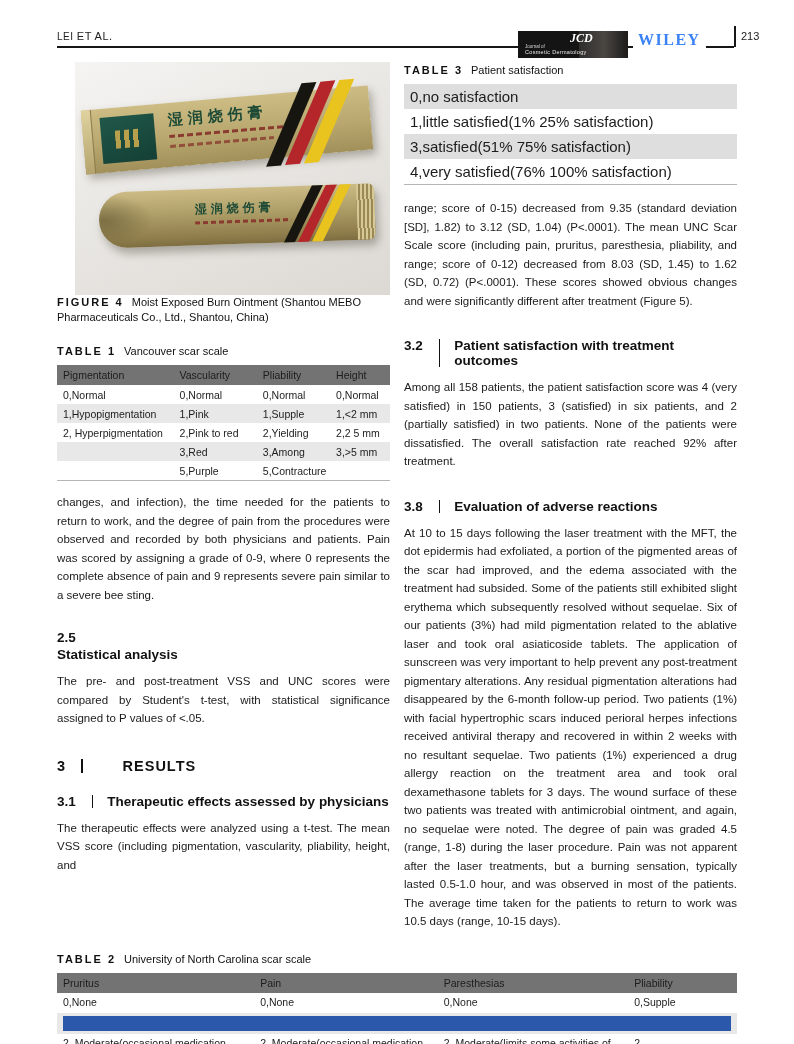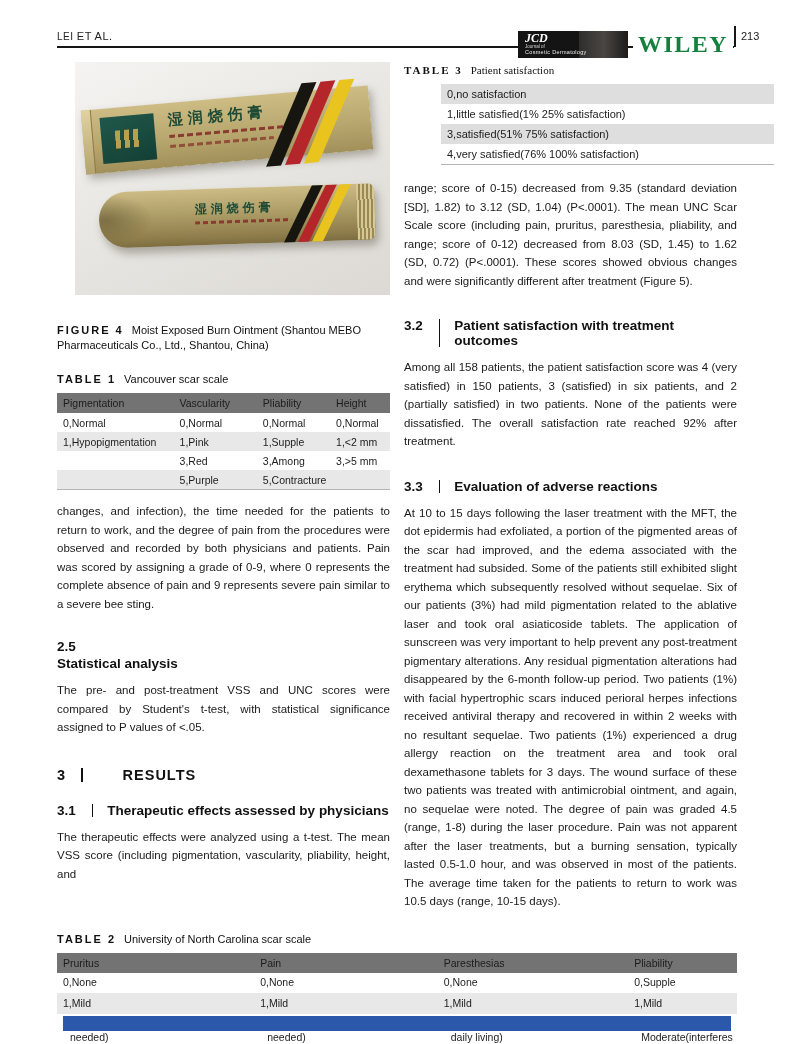--- a/index.html
+++ b/index.html
@@ -6,24 +6,24 @@
   html,body { background:#ffffff; }
   body { font-family:"Liberation Sans", sans-serif; color:#1c1c1c; }
   .page { position:relative; width:794px; height:1044px; background:#fff; overflow:hidden; margin:0 auto; }
 
   
   .hdr { position:relative; height:58px; margin:0 29px 0 57px; }
   .running-head { position:absolute; left:0; top:30px; font-size:10px; letter-spacing:.5px; color:#222; }
   .running-head .etal { font-size:11px; letter-spacing:.5px;margin-top:48px; }
   .hdr-rule { position:absolute; left:0; top:46px; width:677px; height:2px; background:#161616; }
   .jcd-box { position:absolute; left:461px; top:31px; width:110px; height:27px; background:linear-gradient(90deg,#141414 55%, #2e2d2c 55%, #4a4642 78%, #1d1c1b); color:#fff; padding:2px 0 0 7px; overflow:hidden; }
-  .jcd-abbr { font-family:"Liberation Serif", serif; font-style:italic; font-weight:bold; font-size:12px; line-height:11px; display:block; }
+  .jcd-abbr { font-family:"Liberation Serif", serif; font-style:italic; font-weight:bold; font-size:12px; line-height:11px; display:block;margin-left:45px; }
   .jcd-l1 { display:block; font-size:4.5px; line-height:5px; color:#d8d8d8; }
   .jcd-l2 { display:block; font-size:5.5px; line-height:6px; color:#e9e9e9; letter-spacing:.3px; }
-  .wiley { position:absolute; left:576px; top:31px; background:#fff; padding:0 5px; font-family:"Liberation Serif", serif; font-weight:bold; font-size:24px; letter-spacing:1.5px; color:#15803d; }
+  .wiley { position:absolute; left:576px; top:31px; background:#fff; padding:0 5px; font-family:"Liberation Serif", serif; font-weight:bold; font-size:16px; letter-spacing:1.5px; color:#3b82f6; }
   .pg-tick { position:absolute; left:677px; top:26px; width:1.5px; height:21px; background:#161616; }
   .pg-num { position:absolute; left:684px; top:30px; font-size:11px; color:#222; }
 
   
   .content { margin:0 57px; }
   .two-col { display:flex; gap:14px; margin-top:4px; }
   .col { width:333px; flex:0 0 333px; }
 
   
   .photo { position:relative; width:315px; height:233px; margin-left:18px; overflow:hidden;
@@ -53,34 +53,34 @@
                    background:radial-gradient(ellipse at 10% 50%, rgba(90,78,44,.55) 0%, rgba(90,78,44,0) 65%); }
   .tube-title { position:absolute; left:96px; top:12px; color:#1d4a36; font-weight:bold; font-size:12px; letter-spacing:4px; white-space:nowrap; }
   .tube-line { position:absolute; left:96px; top:32px; width:96px; height:2.5px;
                background:repeating-linear-gradient(90deg,#8a3a2e 0 5px, transparent 5px 8px); }
   .stripes.on-tube { right:38px; gap:3px; }
   .stripes.on-tube .stripe { width:11px; }
   .tube-crimp { position:absolute; right:0; top:0; bottom:0; width:18px;
                 background:repeating-linear-gradient(90deg,#d6c996 0 2px, #9a8954 2px 4px); }
 
   
-  .caption { margin-top:28px; font-size:11px; line-height:15px; color:#111; }
+  .caption { margin-top:0; font-size:11px; line-height:15px; color:#111; }
   .cap-label { font-weight:bold; letter-spacing:2px; margin-right:8px; }
   .tbl-caption { font-size:11px; color:#111; margin-bottom:8px;margin-top:8px; }
 
   
   table.scar { width:100%; border-collapse:collapse; font-size:10.5px; border-bottom:1.5px solid #b5b5b5; table-layout:fixed; }
   table.scar th { background:#737373; font-weight:normal; text-align:left; padding:4px 4px 4px 6px; }
   table.scar td { padding:3.5px 4px 3.5px 6px; vertical-align:top; }
   table.scar tbody tr:nth-child(even) td { background:#e8e8e8; }
   table.t2 td { padding-left:13px; text-indent:-7px; line-height:13.5px; }
   .t1-c1 { width:35%; } .t1-c2 { width:25%; } .t1-c3 { width:22%; } .t1-c4 { width:18%; }
   .t2-c1 { width:29%; } .t2-c2 { width:27%; } .t2-c3 { width:28%; } .t2-c4 { width:16%; }
 
-  .t3 { width:100%; font-size:11px; border-bottom:1.5px solid #b5b5b5;margin-left:37px; }
+  .t3 { width:100%; font-size:15px; border-bottom:1.5px solid #b5b5b5; }
   .t3-row { padding:4px 6px; }
   .t3-row:nth-child(odd) { background:#dedede; }
 
   
   .par { font-size:11.5px; line-height:18.5px; text-align:justify; color:#1a1a1a; }
   .sec-h { display:flex; align-items:flex-start; font-weight:bold; color:#111; }
   .sec-h .sec-bar { width:1.5px; align-self:stretch; background:#111; margin:1px 14px 1px 16px; }
   .sec-h.sub { font-size:13.5px; }
   .sec-h.main { font-size:14.5px; }
   .sec-h.main .sec-title { letter-spacing:1px;padding-left:26px; }
@@ -170,20 +170,26 @@
               <td>0,Normal</td>
               <td>0,Normal</td>
             </tr>
             <tr>
               <td>1,Hypopigmentation</td>
               <td>1,Pink</td>
               <td>1,Supple</td>
               <td>1,&lt;2 mm</td>
             </tr>
             <tr>
+              <td>2, Hyperpigmentation</td>
+              <td>2,Pink to red</td>
+              <td>2,Yielding</td>
+              <td>2,2 5 mm</td>
+            </tr>
+            <tr>
               <td></td>
               <td>3,Red</td>
               <td>3,Among</td>
               <td>3,&gt;5 mm</td>
             </tr>
             <tr>
               <td></td>
               <td>5,Purple</td>
               <td>5,Contracture</td>
               <td></td>
@@ -209,41 +215,41 @@
         <div class="sec-h sub mt20">
           <span class="sec-num">3.1</span>
           <span class="sec-bar"></span>
           <span class="sec-title">Therapeutic effects assessed by physicians</span>
         </div>
         <p class="par mt10">The therapeutic effects were analyzed using a t-test. The mean VSS score (including pigmentation, vascularity, pliability, height, and</p>
       </div>
 
       <div class="col">
 
-        <div class="tbl-caption" style="margin-top:2px;font-family:Liberation Serif, serif;">
+        <div class="tbl-caption" style="margin-top:2px;">
           <span class="cap-label">TABLE 3</span><span>Patient satisfaction</span>
         </div>
         <div class="t3">
           <div class="t3-row">0,no satisfaction</div>
           <div class="t3-row">1,little satisfied(1% 25% satisfaction)</div>
           <div class="t3-row">3,satisfied(51% 75% satisfaction)</div>
           <div class="t3-row">4,very satisfied(76% 100% satisfaction)</div>
         </div>
 
         <p class="par mt14">range; score of 0-15) decreased from 9.35 (standard deviation [SD], 1.82) to 3.12 (SD, 1.04) (P&lt;.0001). The mean UNC Scar Scale score (including pain, pruritus, paresthesia, pliability, and range; score of 0-12) decreased from 8.03 (SD, 1.45) to 1.62 (SD, 0.72) (P&lt;.0001). These scores showed obvious changes and were significantly different after treatment (Figure 5).</p>
 
         <div class="sec-h sub mt28">
           <span class="sec-num">3.2</span>
           <span class="sec-bar"></span>
           <span class="sec-title">Patient satisfaction with treatment outcomes</span>
         </div>
         <p class="par mt10">Among all 158 patients, the patient satisfaction score was 4 (very satisfied) in 150 patients, 3 (satisfied) in six patients, and 2 (partially satisfied) in two patients. None of the patients were dissatisfied. The overall satisfaction rate reached 92% after treatment.</p>
 
         <div class="sec-h sub mt28">
-          <span class="sec-num">3.3</span>
+          <span class="sec-num">3.8</span>
           <span class="sec-bar"></span>
           <span class="sec-title">Evaluation of adverse reactions</span>
         </div>
         <p class="par mt10">At 10 to 15 days following the laser treatment with the MFT, the dot epidermis had exfoliated, a portion of the pigmented areas of the scar had improved, and the edema associated with the treatment had subsided. Some of the patients still exhibited slight erythema which subsequently resolved without sequelae. Six of our patients (3%) had mild pigmentation related to the ablative laser and took oral asiaticoside tablets. The application of sunscreen was very important to help prevent any post-treatment pigmentary alterations. Any residual pigmentation alterations had disappeared by the 6-month follow-up period. Two patients (1%) with facial hypertrophic scars induced perioral herpes infections received antiviral therapy and recovered in within 2 weeks with no resultant sequelae. Two patients (1%) experienced a drug allergy reaction on the treatment area and took oral dexamethasone tablets for 3 days. The wound surface of these two patients was treated with antimicrobial ointment, and again, no sequelae were noted. The degree of pain was graded 4.5 (range, 1-8) during the laser procedure. Pain was not apparent after the laser treatments, but a burning sensation, typically lasted 0.5-1.0 hour, and was observed in most of the patients. The average time taken for the patients to return to work was 10.5 days (range, 10-15 days).</p>
       </div>
     </div>
 
     <div class="table2-block">
       <div class="tbl-caption">
         <span class="cap-label">TABLE 2</span><span>University of North Carolina scar scale</span>

